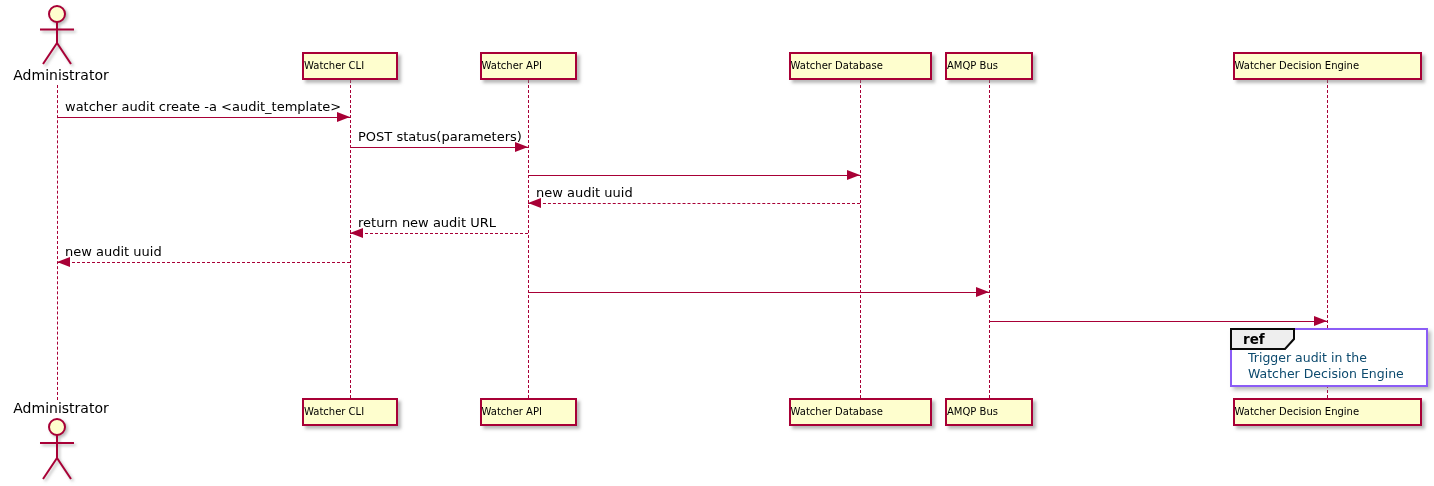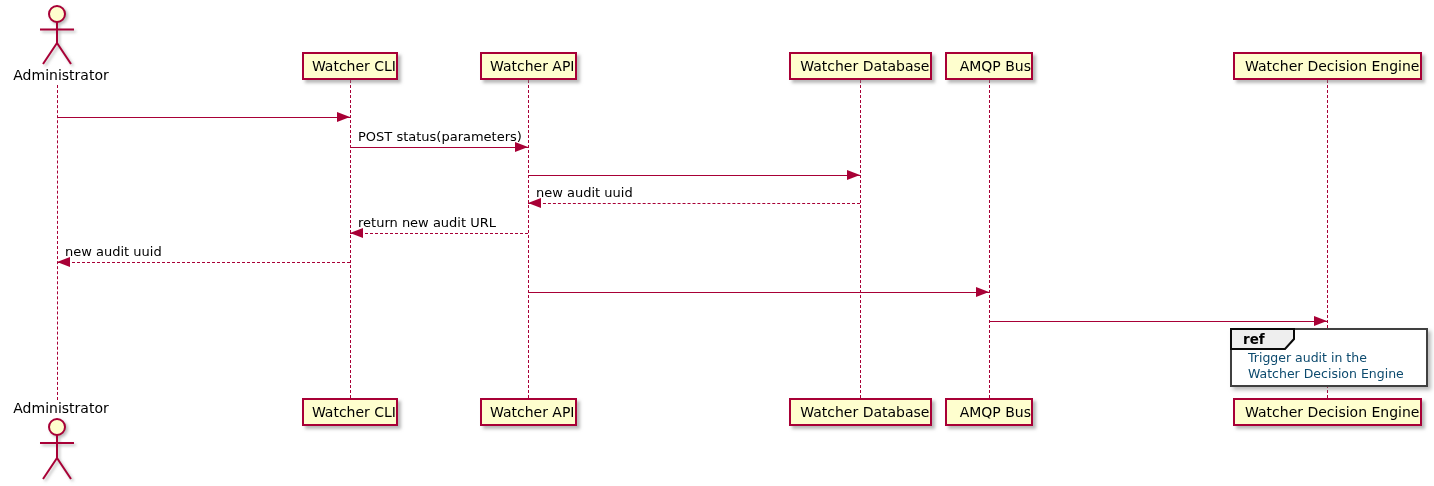--- a/index.html
+++ b/index.html
@@ -19,23 +19,23 @@
     border-left: 1px dashed #A80036;
     z-index: 1;
   }
   .pbox {
     position: absolute;
     height: 24px;
     background: #FEFECE;
     border: 2px solid #A80036;
     box-shadow: 3px 3px 3px rgba(130,130,130,0.55);
     color: #000000;
-    font-size: 14px;
+    font-size: 10px;
     line-height: 24px;
-    text-align: right;
+    text-align: left;
     white-space: nowrap;
     z-index: 3;
   }
   .mline {
     position: absolute;
     height: 0;
     z-index: 2;
   }
   .mline.solid { border-top: 1px solid #A80036; }
   .mline.dash  { border-top: 1px dashed #A80036; }
@@ -72,21 +72,21 @@
     white-space: nowrap;
     z-index: 3;
   }
   .actor-label.top { top: 67px; }
   .actor-label.bottom { top: 400px; }
   .refbox {
     position: absolute;
     left: 1230px; top: 328px;
     width: 194px; height: 55px;
     background: #FFFFFF;
-    border: 2px solid #404040;
+    border: 2px solid #8b5cf6;
     box-shadow: 3px 3px 4px rgba(130,130,130,0.55);
     z-index: 4;
   }
   .reftab {
     position: absolute;
     left: -2px; top: -2px;
     width: 66px; height: 22px;
   }
   .refkw {
     position: absolute;
@@ -148,20 +148,21 @@
     <div class="pbox" style="left: 302px; top: 398px; width: 92px;">Watcher CLI</div>
     <div class="pbox" style="left: 479.5px; top: 52px; width: 93px;">Watcher API</div>
     <div class="pbox" style="left: 479.5px; top: 398px; width: 93px;">Watcher API</div>
     <div class="pbox" style="left: 788.5px; top: 52px; width: 139px;">Watcher Database</div>
     <div class="pbox" style="left: 788.5px; top: 398px; width: 139px;">Watcher Database</div>
     <div class="pbox" style="left: 945px; top: 52px; width: 84px;">AMQP Bus</div>
     <div class="pbox" style="left: 945px; top: 398px; width: 84px;">AMQP Bus</div>
     <div class="pbox" style="left: 1232.5px; top: 52px; width: 185px;">Watcher Decision Engine</div>
     <div class="pbox" style="left: 1232.5px; top: 398px; width: 185px;">Watcher Decision Engine</div>
     <div class="mline solid" style="left: 57px; top: 117px; width: 293px;"></div>
+    <div class="mlabel" style="left: 65px; top: 99px;">watcher audit create -a &lt;audit_template&gt;</div>
     <div class="ahead right" style="left: 337px; top: 112px;"></div>
     <div class="mline solid" style="left: 350px; top: 147px; width: 178px;"></div>
     <div class="mlabel" style="left: 358px; top: 129px;">POST status(parameters)</div>
     <div class="ahead right" style="left: 515px; top: 142px;"></div>
     <div class="mline solid" style="left: 528px; top: 175px; width: 332px;"></div>
     <div class="ahead right" style="left: 847px; top: 170px;"></div>
     <div class="mline dash" style="left: 528px; top: 203px; width: 332px;"></div>
     <div class="mlabel" style="left: 536px; top: 185px;">new audit uuid</div>
     <div class="ahead left" style="left: 528px; top: 198px;"></div>
     <div class="mline dash" style="left: 350px; top: 233px; width: 178px;"></div>

